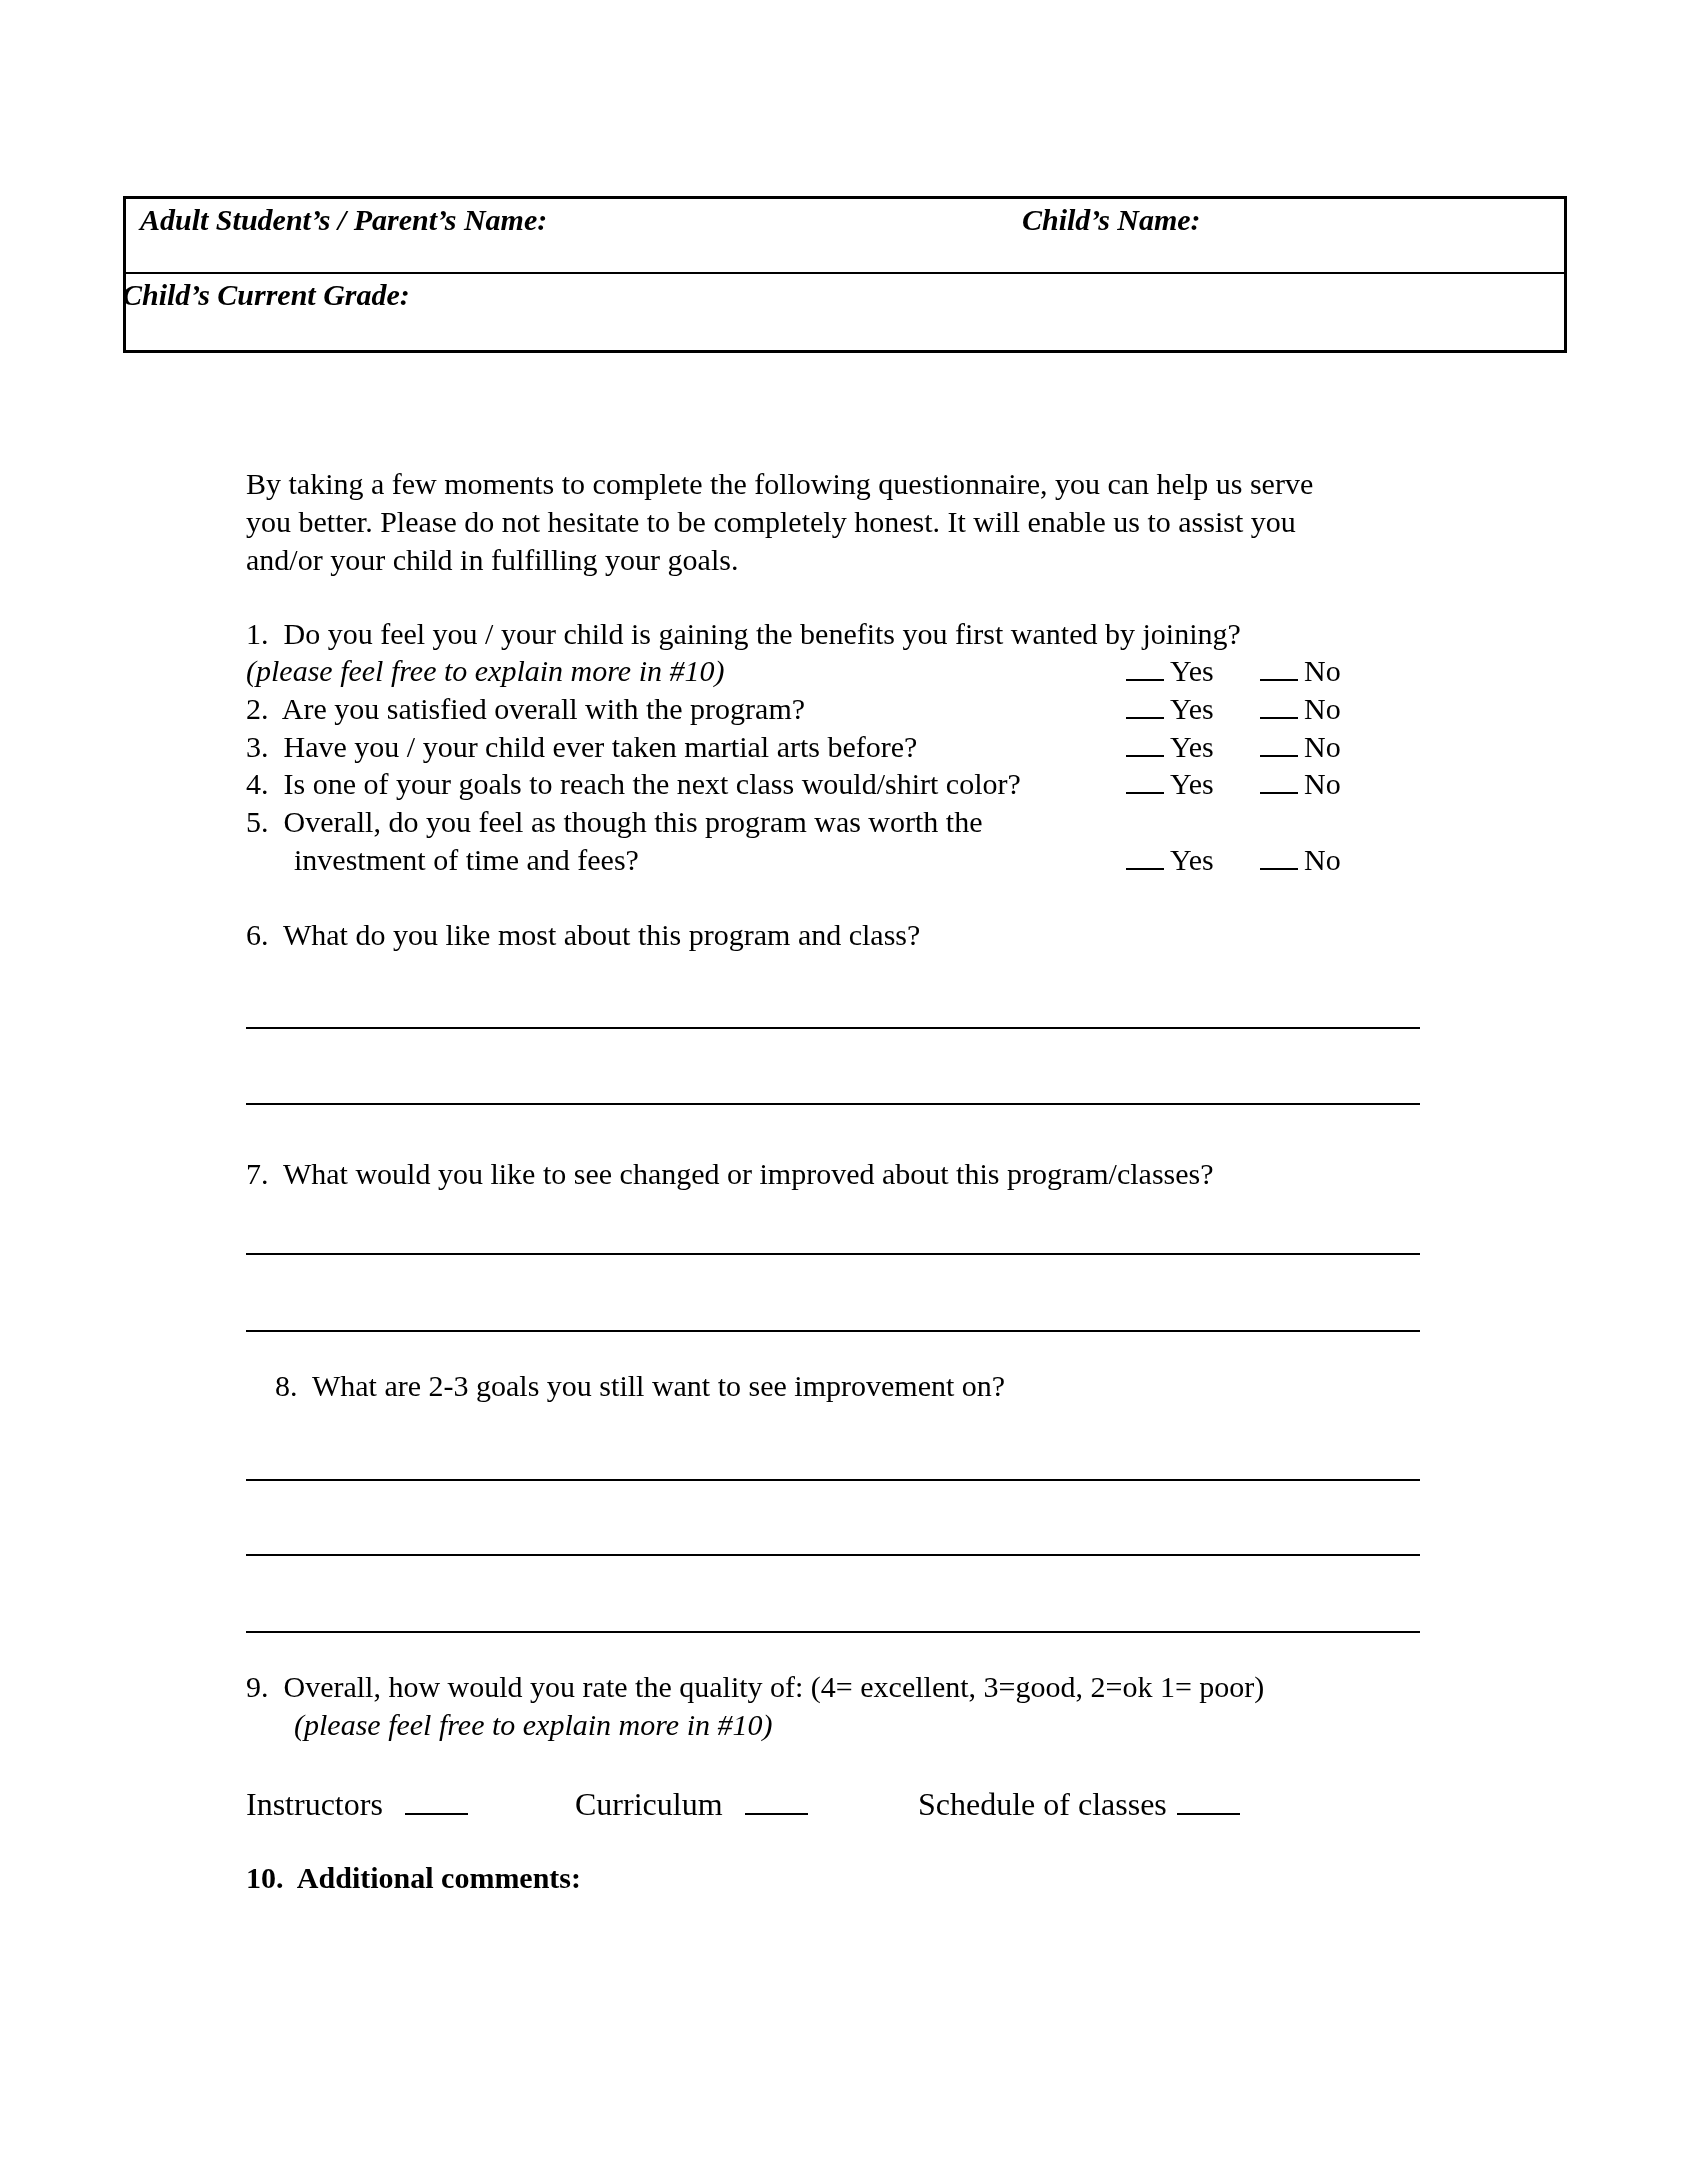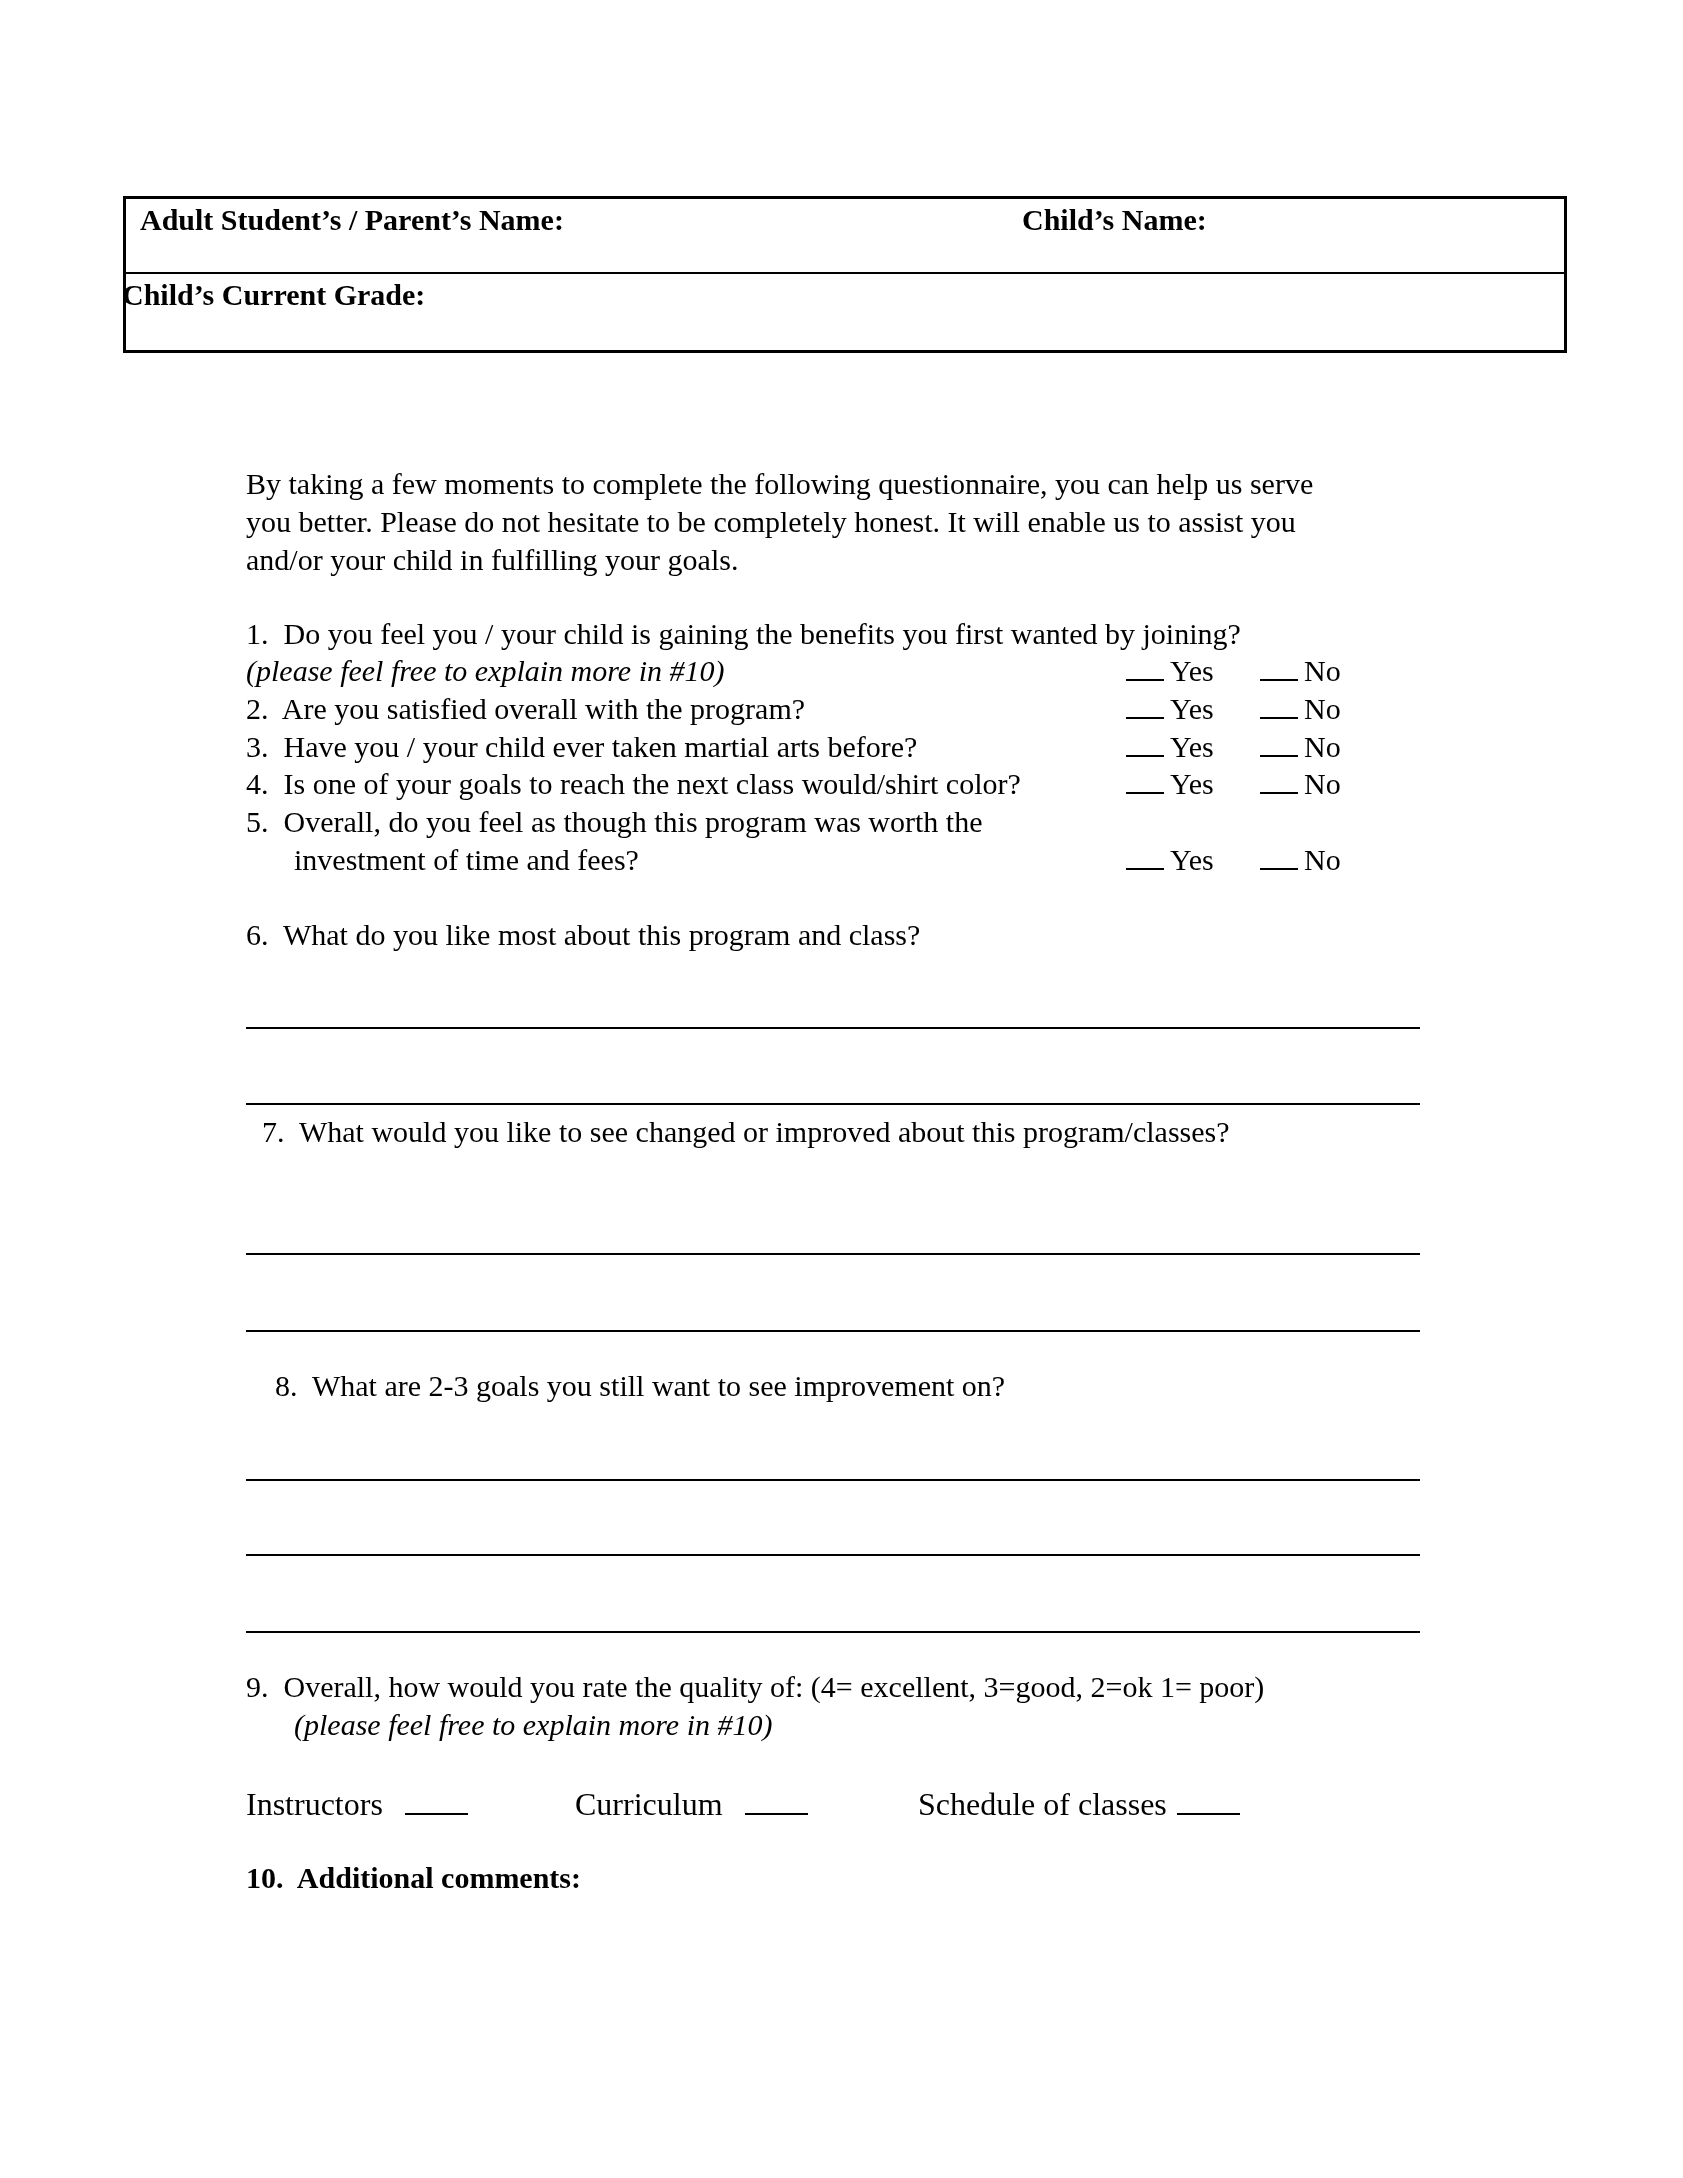--- a/index.html
+++ b/index.html
@@ -4,21 +4,21 @@
   <style>
     html, body {
       margin: 0; padding: 0; background: #ffffff;
     }
     body {
       width: 1683px; height: 2178px; position: relative; overflow: hidden;
       font-family: "Liberation Serif", "DejaVu Serif", serif; color: #000000;
     }
     .info-table {
       position: absolute; left: 123px; top: 196px; width: 1444px;
-      border: 3px solid #000; box-sizing: border-box;
+      border: 3px solid #000; box-sizing: border-box; font-style: italic;
     }
     .info-row {
       display: flex; height: 75px; box-sizing: border-box;
       border-bottom: 2px solid #000;
     }
     .info-row:last-child { border-bottom: none; height: 76px; }
     .info-cell {
       font-weight: bold; font-size: 30px; padding-top: 4px;
       box-sizing: border-box;
     }
@@ -104,21 +104,21 @@
 <div class="yn" style="left:1126px;top:843px;"><span class="blank"></span><span>Yes</span></div>
 <div class="yn" style="left:1260px;top:843px;"><span class="blank"></span><span>No</span></div>
 
 <div class="qtext" style="top:918px;">
   <span>6.</span>&nbsp;
   <span>What do you like most about this program and class?</span>
 </div>
 <div class="answer-line" style="top:1027px;"></div>
 <div class="answer-line" style="top:1103px;"></div>
 
-<div class="qtext" style="top:1115px;margin-left:16px;">
+<div class="qtext" style="top:1157px;">
   <span>7.</span>&nbsp;
   <span>What would you like to see changed or improved about this program/classes?</span>
 </div>
 <div class="answer-line" style="top:1253px;"></div>
 <div class="answer-line" style="top:1330px;"></div>
 
 <div class="qtext" style="top:1369px;margin-left:29px;">
   <span>8.</span>&nbsp;
   <span>What are 2-3 goals you still want to see improvement on?</span>
 </div>

